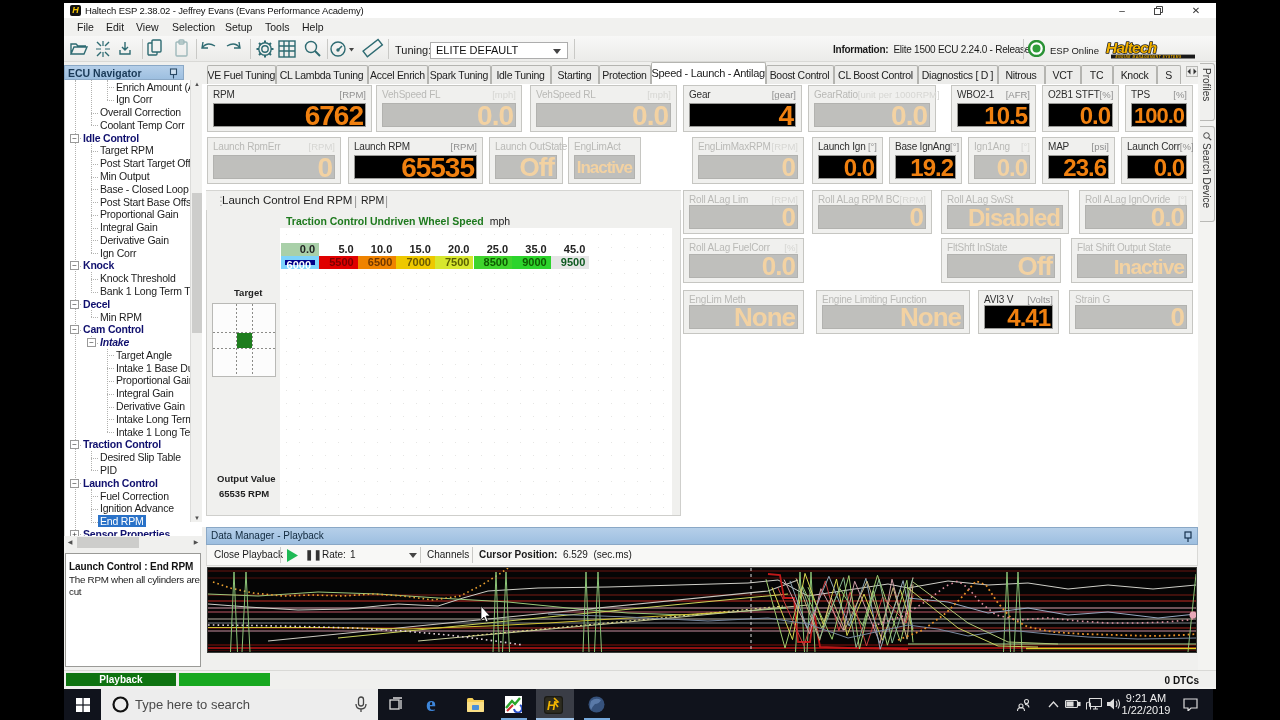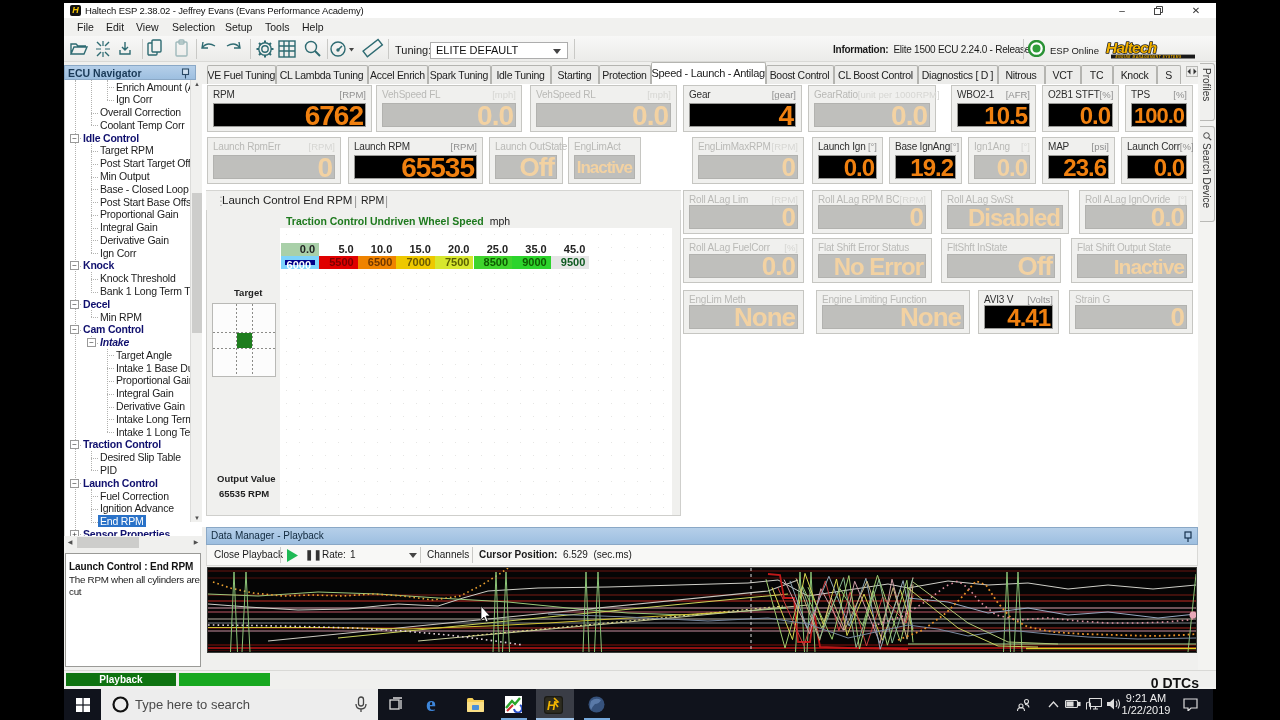--- a/index.html
+++ b/index.html
@@ -21,21 +21,21 @@
 .tab.on { top:0; height:22px; background:#fff; font-size:11px; z-index:3; line-height:21px; }
 .main { left:202px; top:84px; width:996px; height:443px; background:#fff; }
 .g { position:absolute; background:#f0f0ee; border:1px solid #c6c6c2; }
 .gl { display:flex; justify-content:space-between; align-items:flex-start; padding:3px 5px 0 5px; height:18px; }
 .gn { font-size:10px; letter-spacing:-0.2px; color:#2f2f2f; white-space:nowrap; }
 .gu { font-size:9.5px; color:#8f8f8f; white-space:nowrap; }
 .gv { position:absolute; left:5px; right:5px; bottom:4px; height:24px; background:#000; border:1px solid #9a9a97; color:#f0800f; font-weight:bold; text-align:right; line-height:23px; padding-right:2px; letter-spacing:-1px; white-space:nowrap; overflow:hidden; }
 .ina .gn { color:#b9b9b6; }
 .ina .gu { color:#d6d6d3; }
 .ina .gv { background:#bfbfbc; border-color:#b2b2af; color:#f3d2a2; }
-.nav { left:64px; top:65px; width:132px; height:15px; background:linear-gradient(#b5cfe9,#9dbfe0); border:1px solid #8aa8c6; }
+.nav { left:64px; top:65px; width:120px; height:15px; background:linear-gradient(#b5cfe9,#9dbfe0); border:1px solid #8aa8c6; }
 .nav span { position:absolute; left:3px; top:0px; font-size:10.5px; font-weight:bold; color:#1a3a58; line-height:15px; }
 .tree { left:64px; top:80px; width:138px; height:456px; background:#fff; border-left:1px solid #cfcfcc; overflow:hidden; }
 .ti { position:absolute; font-size:10.5px; letter-spacing:-0.2px; color:#1c1c1c; white-space:nowrap; }
 .tb { font-weight:bold; color:#10106e; }
 .tit { font-style:italic; font-weight:bold; color:#10106e; }
 .tln { position:absolute; width:0; border-left:1px dotted #b2b2b0; }
 .tlh { position:absolute; height:0; border-top:1px dotted #b2b2b0; }
 .texp { position:absolute; width:9px; height:9px; z-index:2; border:1px solid #999; background:#fff; font-size:8px; line-height:7px; text-align:center; color:#333; }
 .tsel { position:absolute; font-size:10.5px; letter-spacing:-0.2px; color:#fff; background:#2a72c8; padding:0 2px; white-space:nowrap; }
 .vsb { left:190px; top:80px; width:12px; height:442px; background:#f0f0ee; border-left:1px solid #dcdcda; }
@@ -453,26 +453,20 @@
       </div>
       <div class="gv" style="font-size:26px">0.0</div>
     </div>
 <div class="g ina" style="left:683px;top:238px;width:121px;height:45px">
       <div class="gl">
         <span class="gn">Roll ALag FuelCorr</span>
         <span class="gu">[%]</span>
       </div>
       <div class="gv" style="font-size:26px">0.0</div>
     </div>
-<div class="g ina" style="left:812px;top:238px;width:120px;height:45px">
-      <div class="gl">
-        <span class="gn">Flat Shift Error Status</span>
-      </div>
-      <div class="gv" style="font-size:24px">No Error</div>
-    </div>
 <div class="g ina" style="left:941px;top:238px;width:120px;height:45px">
       <div class="gl">
         <span class="gn">FltShft InState</span>
       </div>
       <div class="gv" style="font-size:26px">Off</div>
     </div>
 <div class="g ina" style="left:1071px;top:238px;width:122px;height:45px">
       <div class="gl">
         <span class="gn">Flat Shift Output State</span>
       </div>
@@ -644,21 +638,21 @@
         <polyline points="700.0,20.0 750.0,60.0 790.0,78.0 830.0,79.0" fill="none" stroke="#c8d060" stroke-width="1"></polyline>
         <polyline points="705.0,14.0 760.0,55.0 800.0,74.0 850.0,76.0" fill="none" stroke="#b0c878" stroke-width="1"></polyline>
         <line x1="543" y1="0" x2="543" y2="84" stroke="#ddd" stroke-width="1" stroke-dasharray="3 3"></line>
         <path d="M273 38 l0 14 3-3 2 5 2-1 -2-5 4 0 z" fill="#fff" stroke="#000" stroke-width="0.7"></path>
       </svg>
 </div>
 
 <div class="statusbar">
   <div class="abs" style="left:2px;top:2px;width:110px;height:13px;background:#0e7310;color:#fff;font-size:10px;font-weight:bold;text-align:center;line-height:13px">Playback</div>
   <div class="abs" style="left:115px;top:2px;width:91px;height:13px;background:#17a81f"></div>
-  <div class="abs" style="right:17px;top:4px;font-size:14px;font-weight:bold;color:#111">0 DTCs</div>
+  <div class="abs" style="right:17px;top:4px;font-size:10px;font-weight:bold;color:#111">0 DTCs</div>
 </div>
 
 <div class="taskbar">
   <svg class="abs" style="left:12px;top:9px" width="14" height="14" viewBox="0 0 14 14">
         <g fill="#fff">
           <rect x="0" y="0" width="6.4" height="6.4"></rect>
           <rect x="7.6" y="0" width="6.4" height="6.4"></rect>
           <rect x="0" y="7.6" width="6.4" height="6.4"></rect>
           <rect x="7.6" y="7.6" width="6.4" height="6.4"></rect>
         </g>

